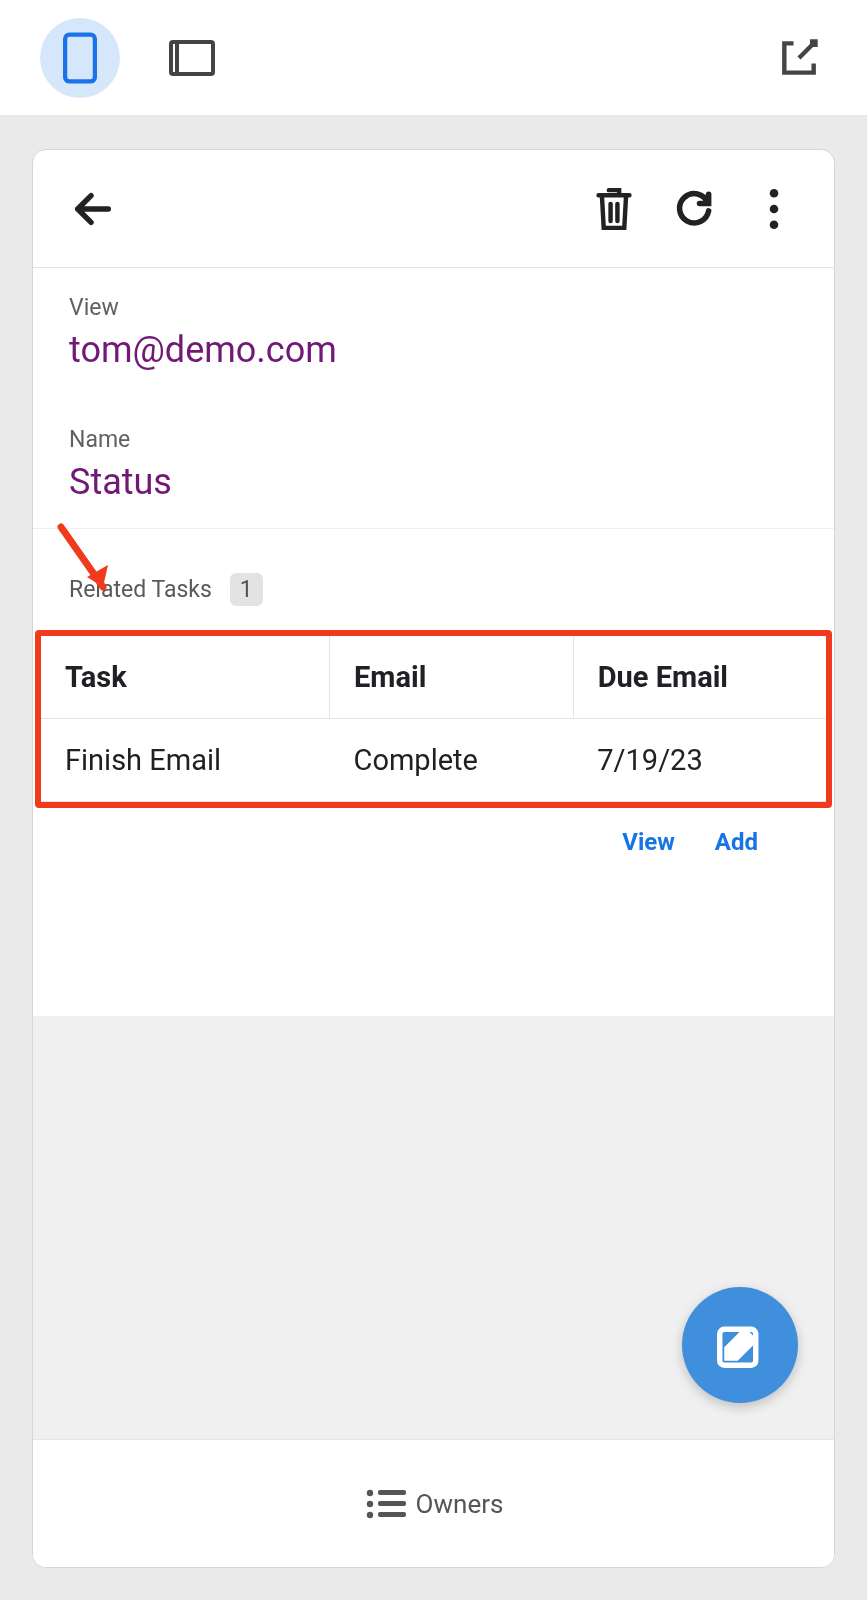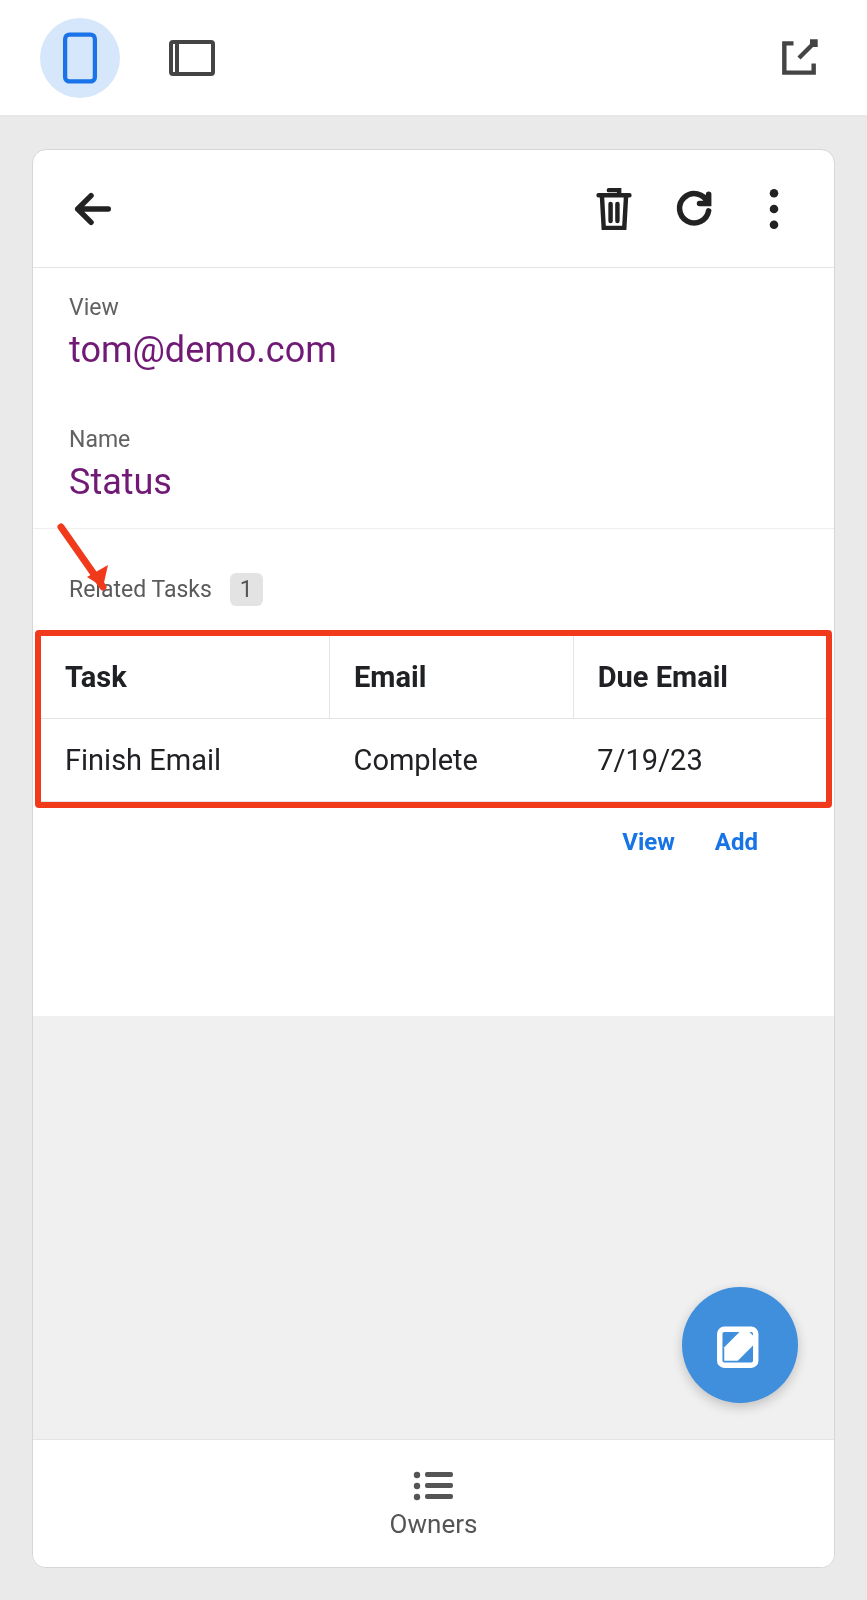--- a/index.html
+++ b/index.html
@@ -145,21 +145,20 @@
   
   .bottom-nav {
     height: 128px;
     border-top: 1px solid #e4e4e4;
     display: flex;
     background: #fff;
   }
   .nav-item {
     flex: 1;
     display: flex;
-    flex-direction: column;
     align-items: center;
     justify-content: center;
     color: #555;
     gap: 6px;
   }
   .nav-item span { font-size: 26px; color: #555; }
 </style>
 </head>
 <body>
 

